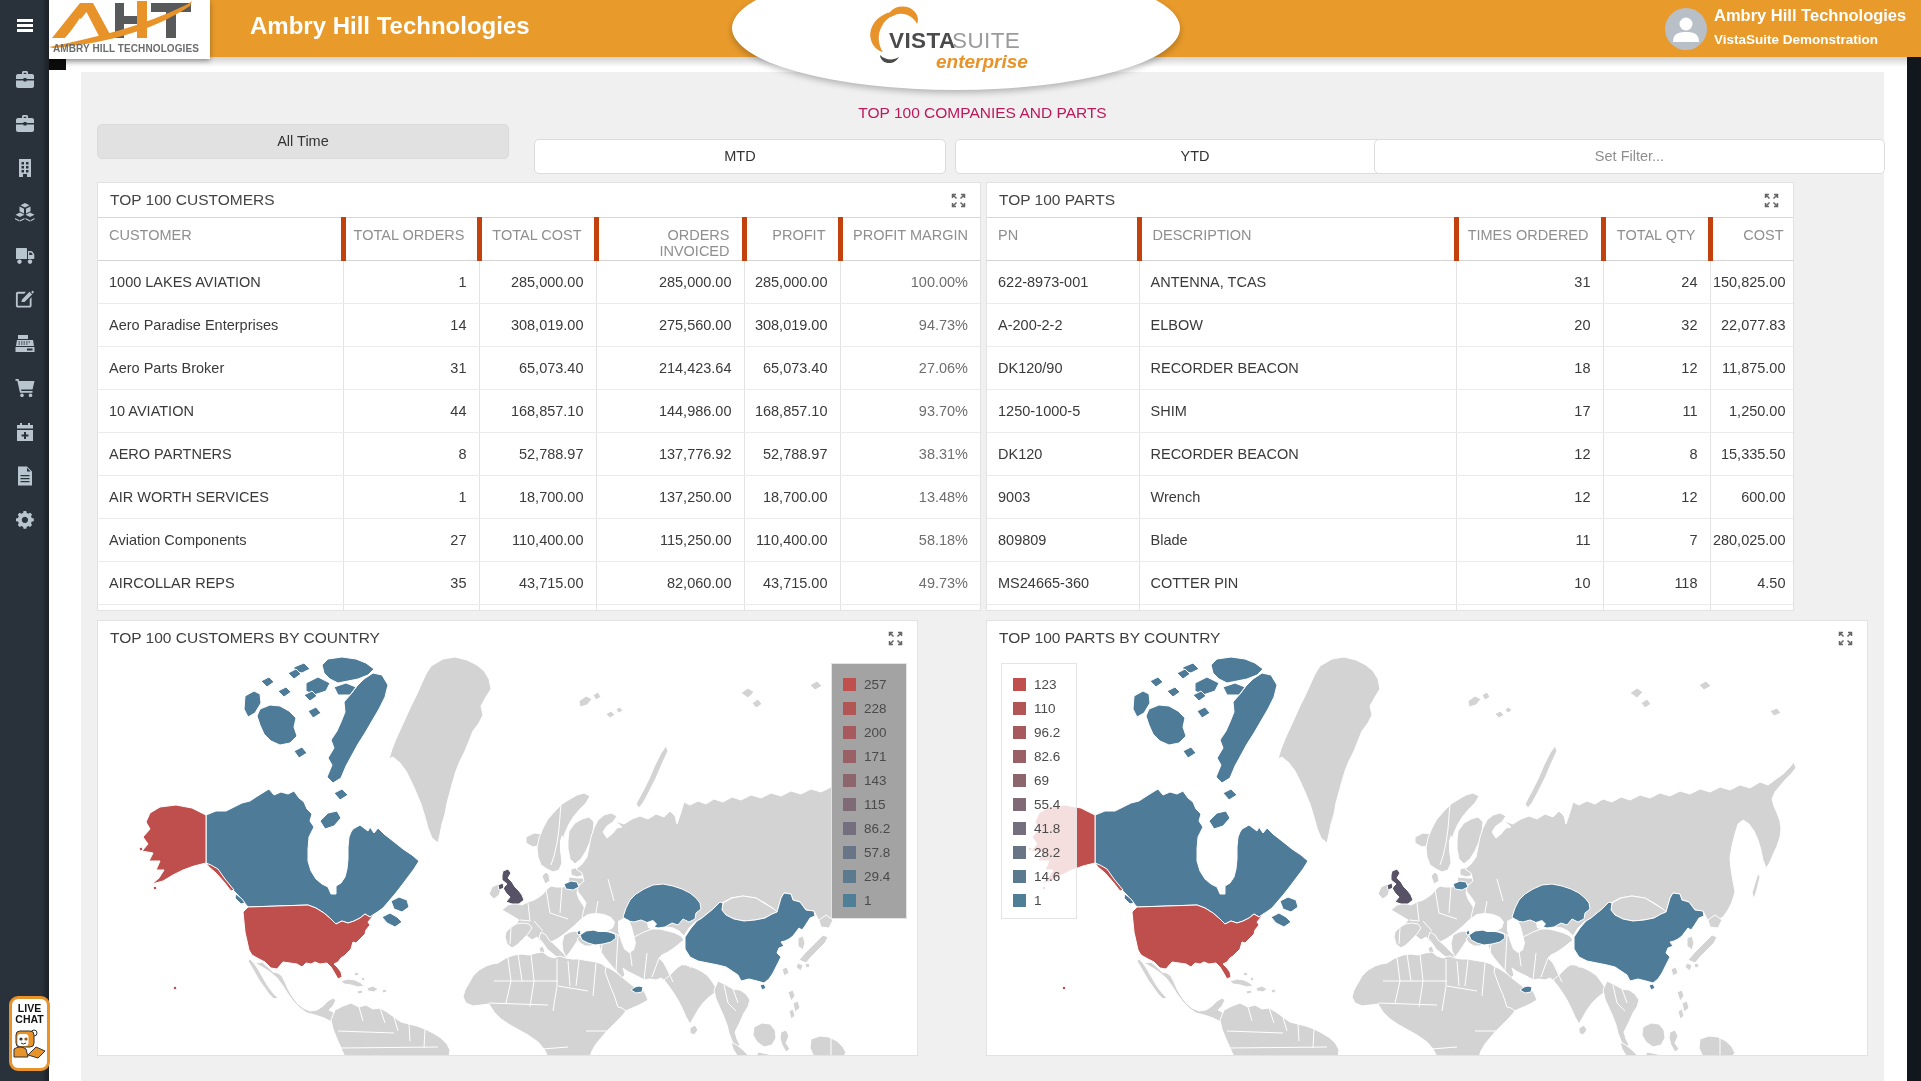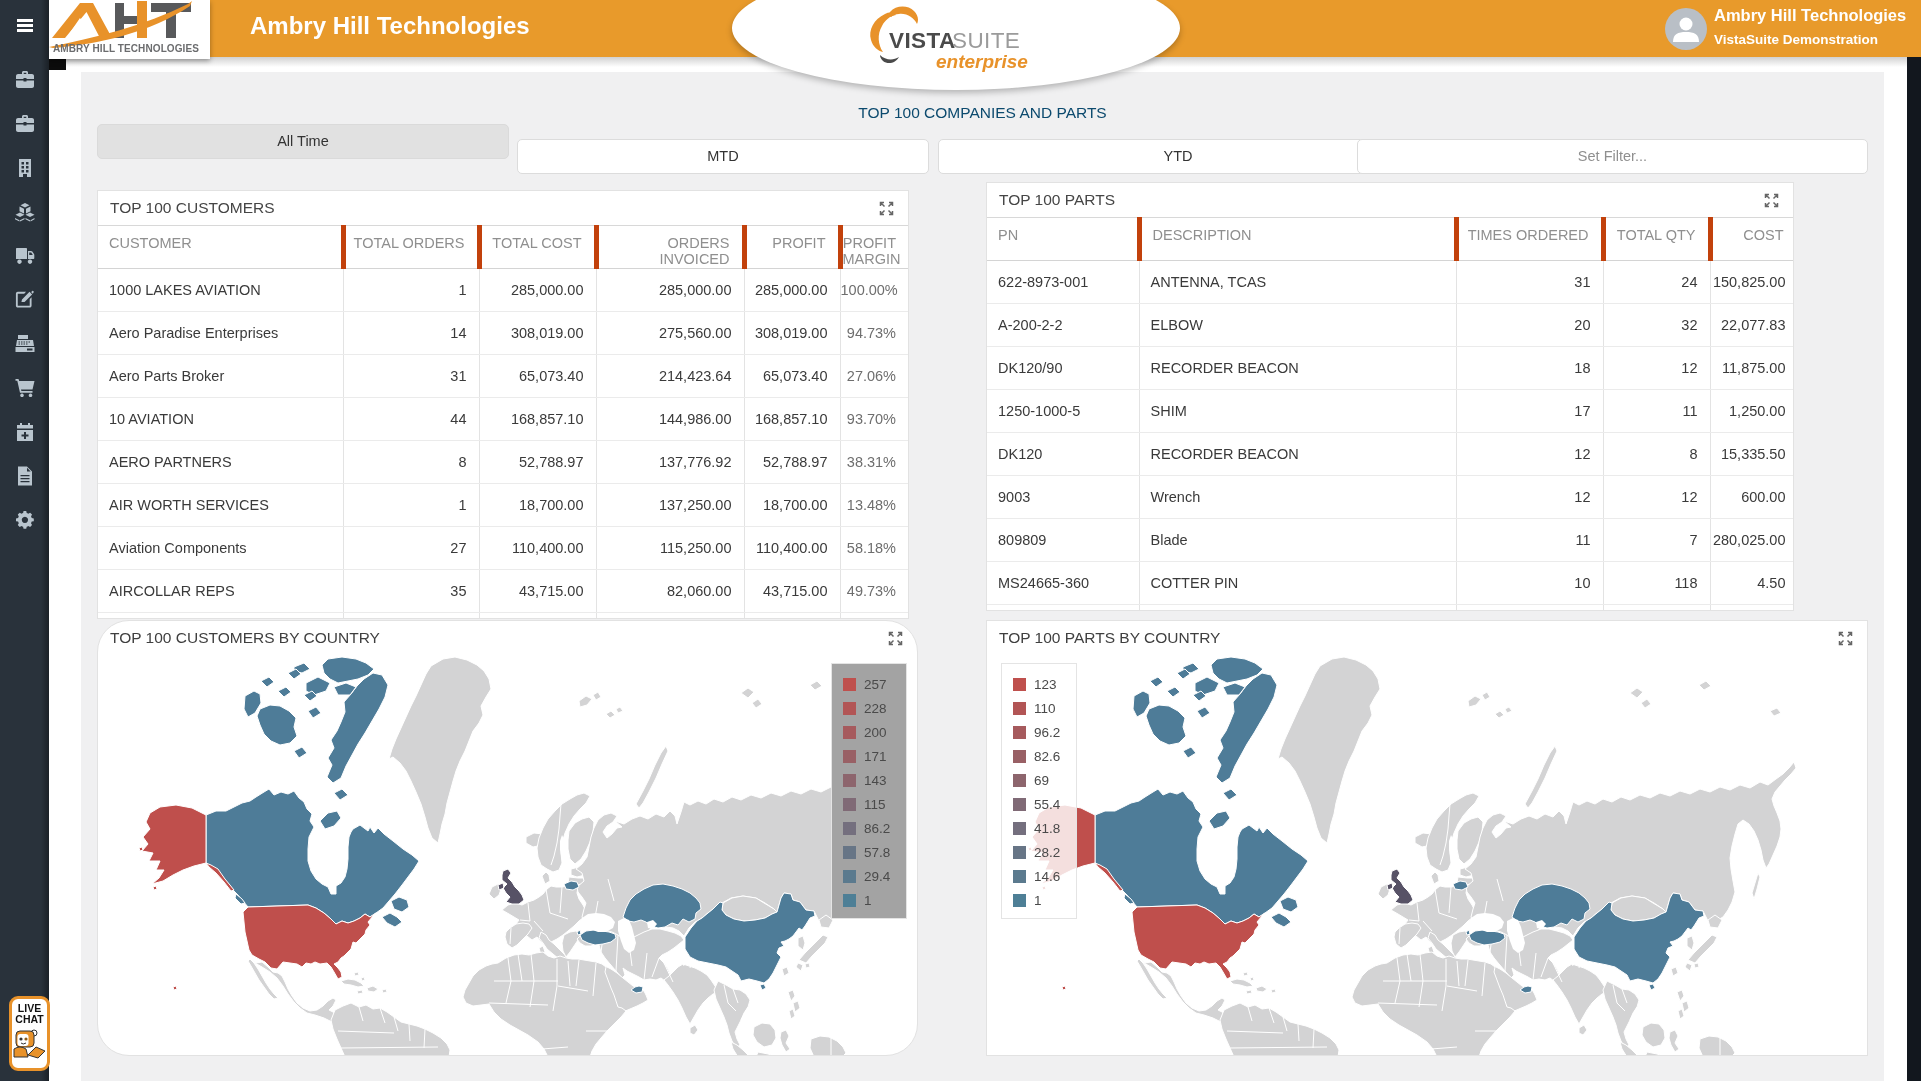--- a/index.html
+++ b/index.html
@@ -109,28 +109,28 @@
       <circle cx="9" cy="12" r="1.6" fill="#333"></circle>
       <circle cx="14" cy="12" r="1.6" fill="#8a5a1a"></circle>
       <path d="M 9,16 Q 11,18 14,16" stroke="#333" stroke-width="1" fill="none"></path>
       <path d="M 16,28 L 24,20 L 33,24 L 26,31 Z" fill="#e8922a" stroke="#333" stroke-width="1"></path>
       <path d="M 2,22 Q 8,18 14,22 L 16,30 L 2,30 Z" fill="#e8922a" stroke="#333" stroke-width="1"></path>
     </svg>
   </div>
 
   <div class="abs" style="left:1907px; top:57px; width:14px; height:1024px; background:#12171e;"></div>
 
-  <div class="abs" style="left:81px; top:104px; width:1803px; text-align:center; color:#0c4a6e; font-size:15.5px;">TOP 100 COMPANIES AND PARTS</div>
+  <div class="abs" style="left:81px; top:104px; width:1803px; text-align:center; color:#be185d; font-size:15.5px;">TOP 100 COMPANIES AND PARTS</div>
 
   <div class="abs btn" style="left:97px;  top:124px; width:412px;">All Time</div>
   <div class="abs btn w" style="left:517px; top:139px; width:412px;">MTD</div>
   <div class="abs btn w" style="left:938px; top:139px; width:480px;">YTD</div>
   <div class="abs btn w" style="left:1357px;top:139px; width:511px; color:#8f8f8f;">Set Filter...</div>
 
-  <div class="abs card" style="left:97px; top:190px; width:812px; height:429px;">
+  <div class="abs card" style="left:97px; top:182px; width:884px; height:429px;">
     <div class="cardtitle">TOP 100 CUSTOMERS<svg class="exp" width="15" height="15" viewBox="0 0 15 15">
           <use href="#expicon"></use>
         </svg></div>
     <table class="grid" style="width:100%;">
       <colgroup>
           <col style="width:245px">
           <col style="width:136px">
           <col style="width:117px">
           <col style="width:148px">
           <col style="width:96px">
@@ -458,21 +458,21 @@
         </g>
       </g>
       <g id="expicon">
         <g stroke="#666" stroke-width="1.5" fill="none">
           <path d="M5.5,5.5 L1.5,1.5 M1.5,5 L1.5,1.5 L5,1.5 M9.5,5.5 L13.5,1.5 M10,1.5 L13.5,1.5 L13.5,5 M9.5,9.5 L13.5,13.5 M13.5,10 L13.5,13.5 L10,13.5 M5.5,9.5 L1.5,13.5 M5,13.5 L1.5,13.5 L1.5,10"></path>
         </g>
       </g>
     </defs>
   </svg>
 
-  <div class="abs card" style="left:97px; top:620px; width:821px; height:436px;border-radius:32px;">
+  <div class="abs card" style="left:97px; top:620px; width:821px; height:436px;">
     <div class="cardtitle" style="color:#3f3f3f;">TOP 100 CUSTOMERS BY COUNTRY<svg class="exp" width="15" height="15" viewBox="0 0 15 15">
           <use href="#expicon"></use>
         </svg></div>
     <svg width="884" height="406" viewBox="0 0 884 406" style="position:absolute; left:0; top:30px;">
         <use href="#worldmap"></use>
       </svg>
     <div class="legend" style="right:10px; left:auto;">
       <div><i style="background:#bf504d"></i>257</div>
       <div><i style="background:#b25555"></i>228</div>
       <div><i style="background:#a65a5d"></i>200</div>
@@ -504,21 +504,21 @@
       <div><i style="background:#677586"></i>28.2</div>
       <div><i style="background:#5b7a8e"></i>14.6</div>
       <div><i style="background:#4e7f96"></i>1</div>
     </div>
   </div>
 
 </div>
 <style>
   .btn { height:35px; background:#e1e1e1; border:1px solid #dadada; border-radius:5px;
          font-size:14.5px; color:#333; text-align:center; line-height:33px; }
-  .btn.w { background:#fff; border-color:#dcdcdc; }
+  .btn.w { background:#fff; border-color:#dcdcdc;margin-left:17px; }
   .sic { position:absolute; left:15px; width:20px; height:20px; }
   .card { background:#fff; border:1px solid #e2e2e2; overflow:hidden; }
   .cardtitle { height:34px; line-height:34px; padding-left:12px; font-size:15.5px; color:#454545; position:relative; }
   .exp { position:absolute; right:14px; top:10px; }
   .grid { border-collapse:collapse; table-layout:fixed; }
   .grid th { height:43px; font-weight:normal; color:#8f8f8f; font-size:14.5px; text-align:right; padding-right:12px;
              border-left:5px solid #c2410c; border-top:1px solid #d8d8d8; border-bottom:1px solid #d4d4d4; vertical-align:top; padding-top:9px; }
   .grid th.l, .grid td.l { text-align:left; padding-left:11px; border-left:none; }
   .grid th.l2, .grid td.l2 { text-align:left; padding-left:11px; }
   .grid td { height:43px; color:#3a3a3a; font-size:14.5px; text-align:right; padding-right:12px;

